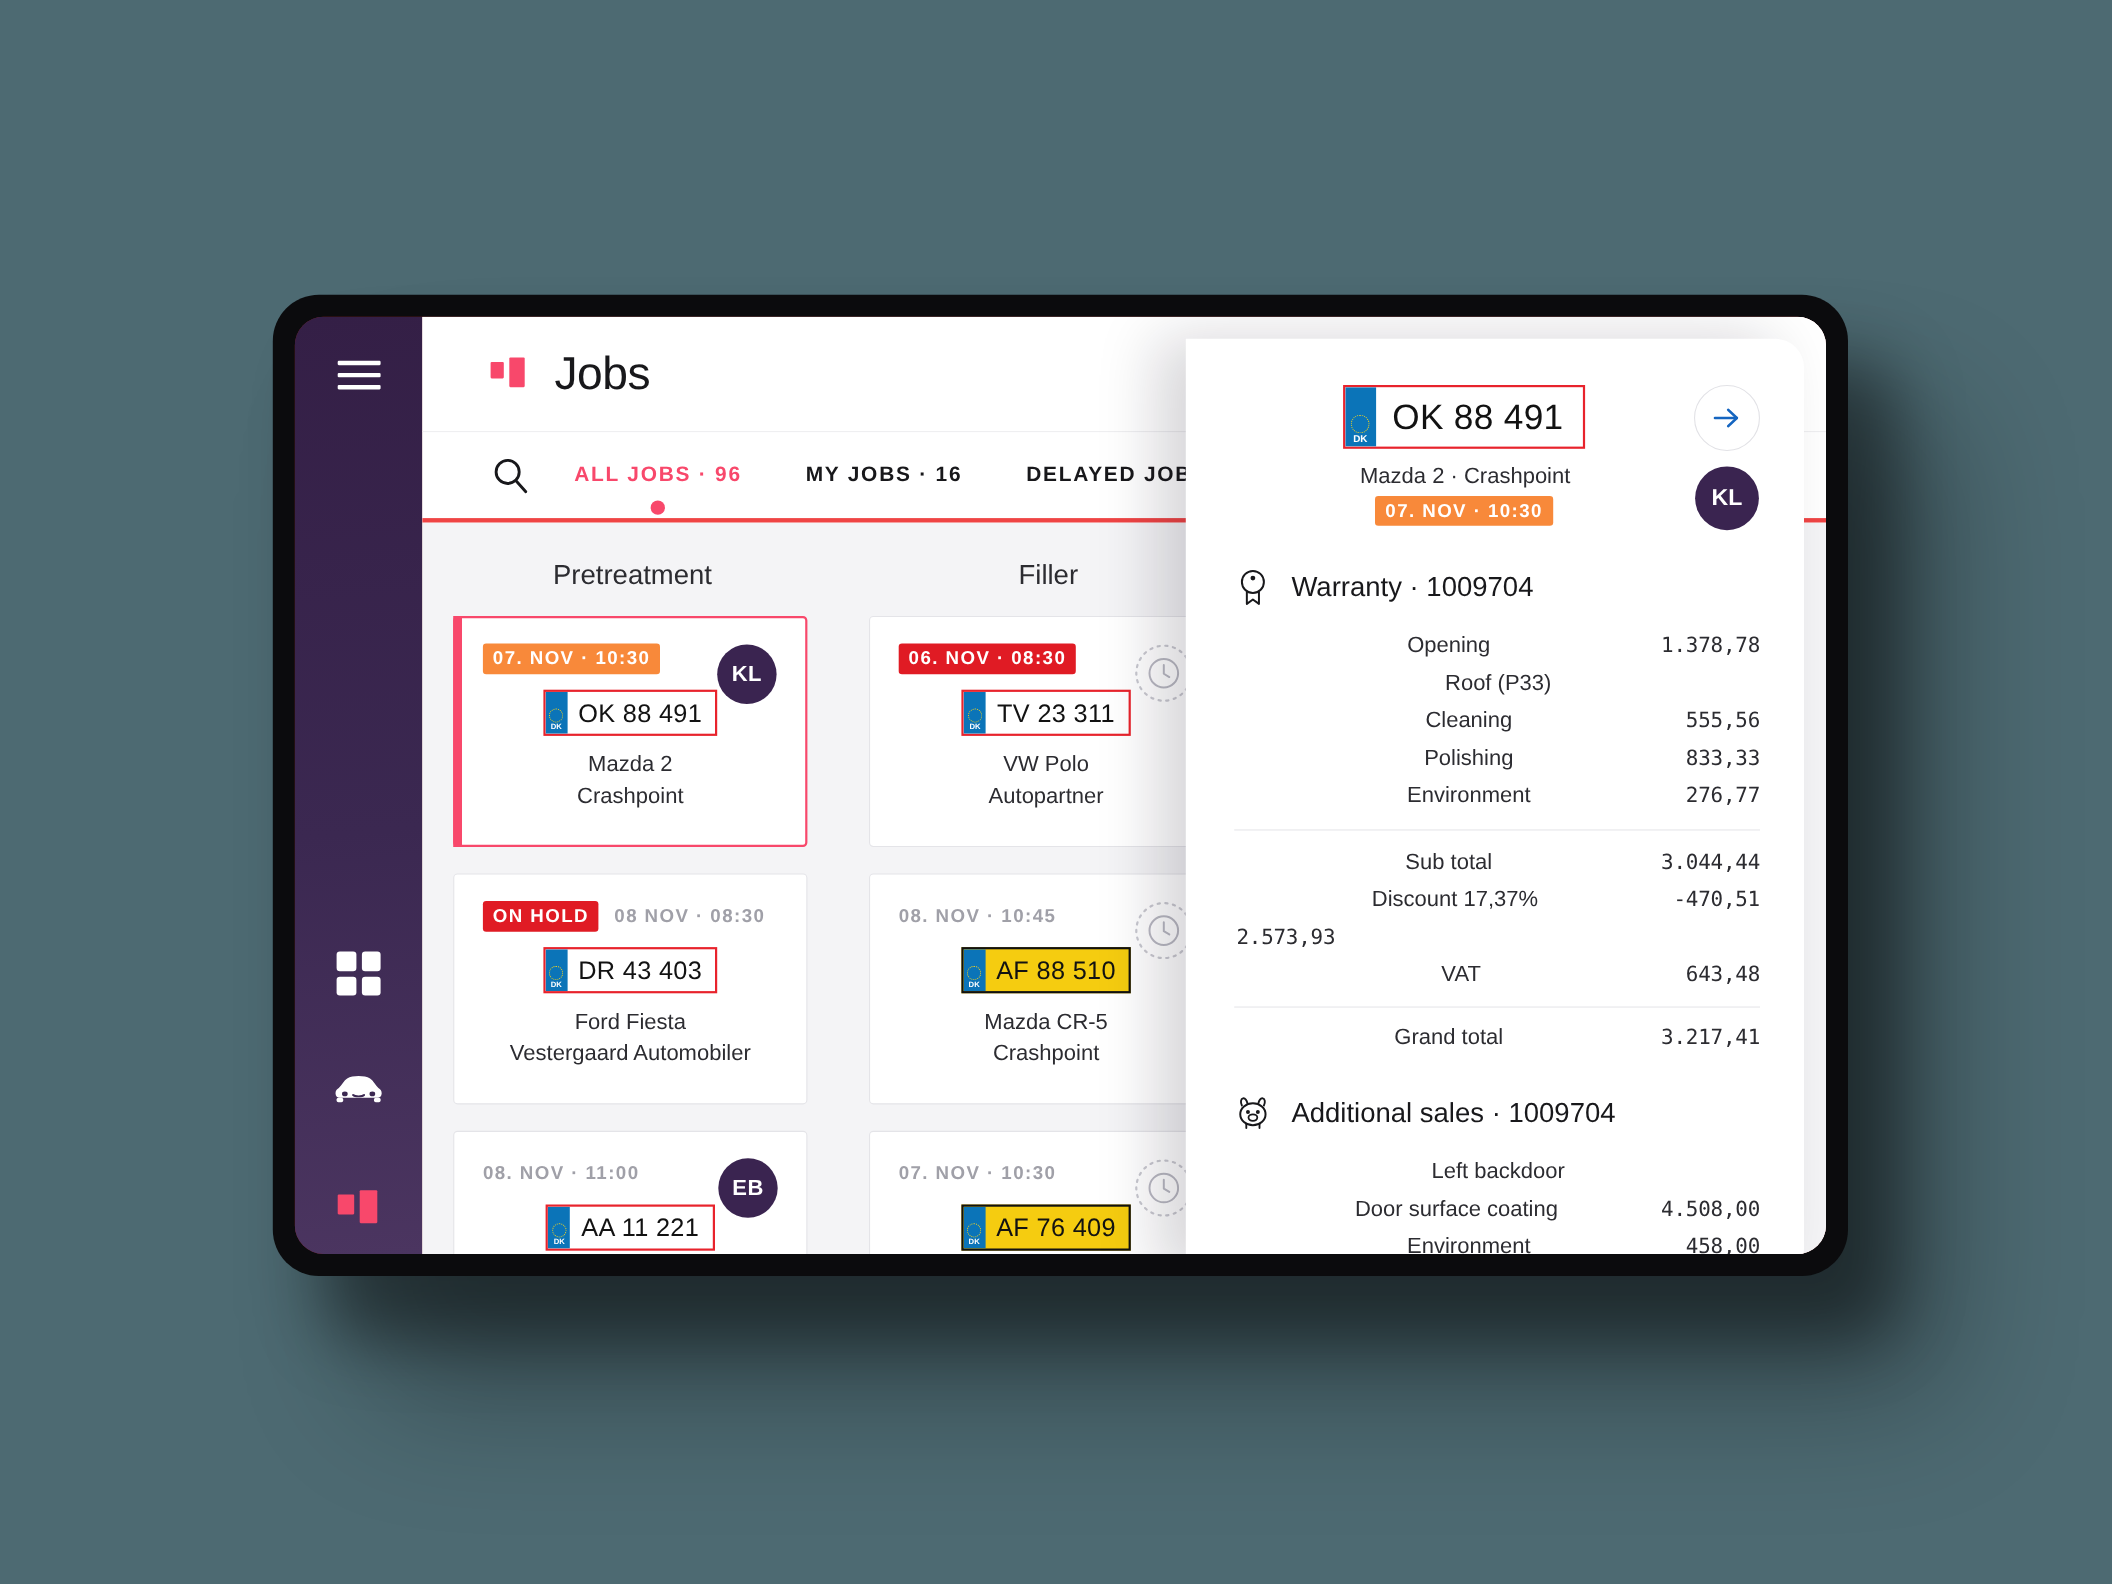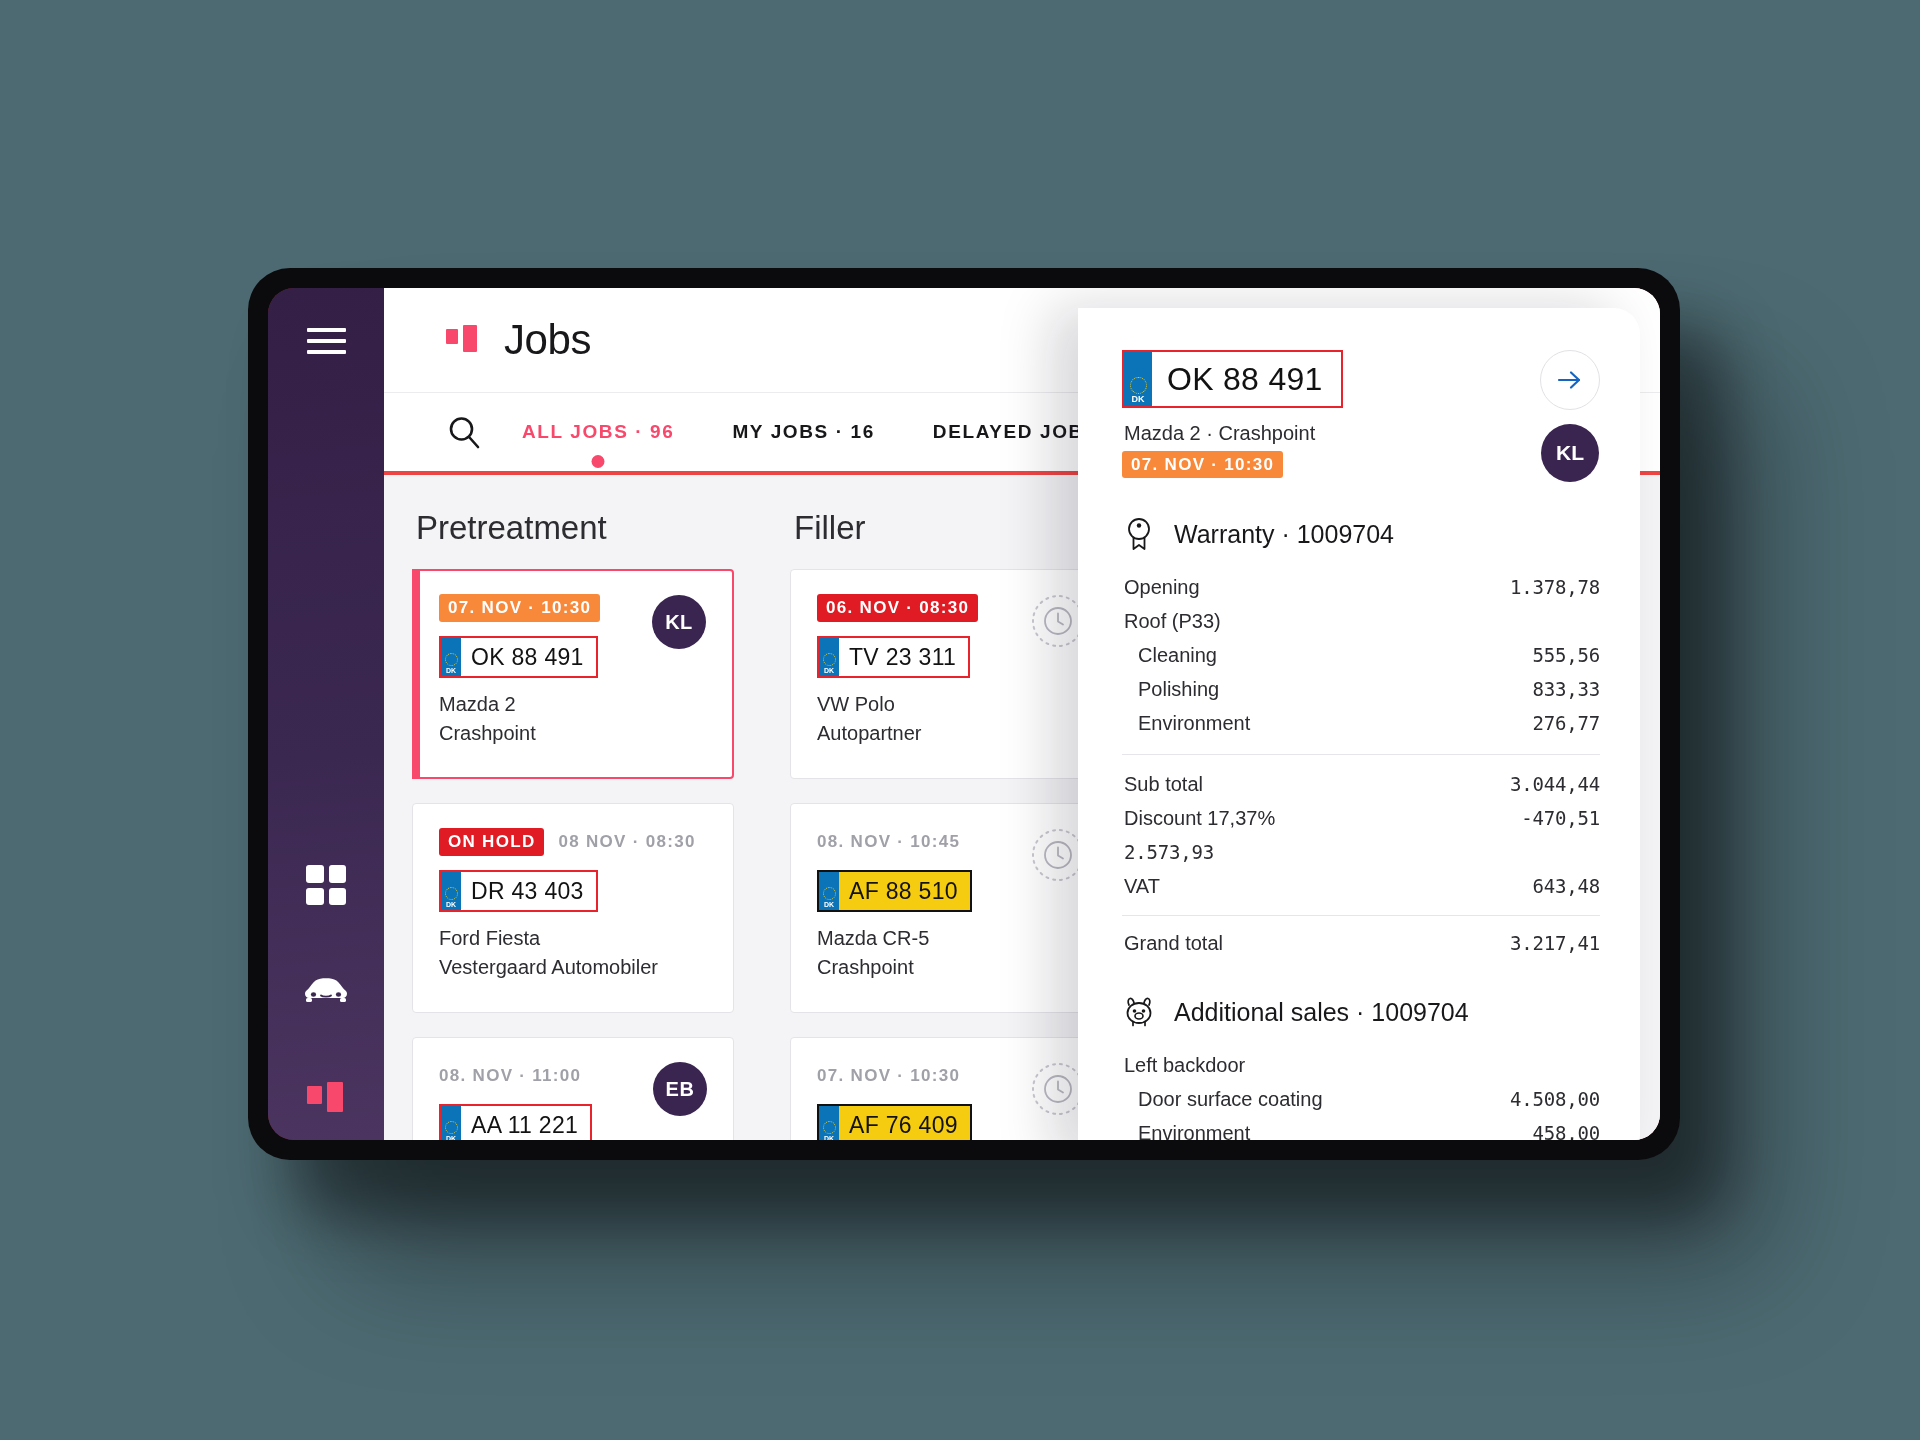--- a/index.html
+++ b/index.html
@@ -16,20 +16,21 @@
     position:absolute;left:248px;top:268px;width:1432px;height:892px;
     background:#0b0b0d;border-radius:42px;
     box-shadow:
       44px 58px 60px rgba(0,0,0,.42),
       90px 110px 120px rgba(0,0,0,.30);
   }
   .device-inner{
     position:absolute;left:20px;top:20px;right:20px;bottom:20px;
     border-radius:26px;overflow:hidden;background:#7f1d1d;
     display:flex;
+    text-align:center;
   }
 
   
   .sidebar{
     width:116px;flex:0 0 116px;height:100%;
     background:linear-gradient(175deg,#341f46 0%,#3b2851 55%,#4b3560 100%);
     position:relative;
   }
   .burger{position:absolute;top:40px;left:0;width:116px;display:flex;flex-direction:column;align-items:center;gap:7px;cursor:pointer;}
   .burger i{display:block;width:39px;height:4px;background:#fff;border-radius:1px;}
@@ -56,21 +57,21 @@
 
   .tabbar{height:78px;flex:0 0 78px;display:flex;align-items:center;gap:0;padding-left:62px;background:#fff;border-bottom:4px solid #ef4444;position:relative;white-space:nowrap;overflow:hidden;}
   .search-ic{width:36px;height:36px;margin-right:40px;flex:0 0 36px;cursor:pointer;}
   .tab{font-size:19px;font-weight:bold;letter-spacing:1.6px;color:#18181b;margin-right:58px;position:relative;cursor:pointer;}
   .tab.active{color:#f8486b;}
   .tab.active:after{content:"";position:absolute;left:50%;transform:translateX(-50%);bottom:-25px;width:13px;height:13px;border-radius:50%;background:#f8486b;}
 
   
   .board{flex:1 1 auto;background:#f4f4f6;padding:0;display:flex;gap:0;overflow:hidden;}
   .col{width:378px;flex:0 0 378px;padding:34px 28px 0 28px;box-sizing:border-box;}
-  .col-title{font-size:33px;color:#2c2c31;margin:0 0 22px 4px;}
+  .col-title{font-size:25px;color:#2c2c31;margin:0 0 22px 4px;}
   .card{
     position:relative;background:#fff;border:1px solid #e4e4e8;border-radius:4px;
     padding:24px 26px 30px 26px;margin-bottom:24px;cursor:pointer;min-height:118px;box-sizing:border-box;
   }
   .card.sel{border:2px solid #f8486b;padding:23px 25px 29px 25px;}
   .card.sel:before{content:"";position:absolute;left:-2px;top:-2px;bottom:-2px;width:8px;background:#f8486b;}
   .chiprow{display:flex;align-items:center;gap:14px;margin-bottom:10px;}
   .chip{font-size:17px;font-weight:bold;letter-spacing:1.3px;padding:4px 9px;border-radius:3px;}
   .chip.orange{background:#f8893a;color:#fff;}
   .chip.red{background:#e01b24;color:#fff;}

